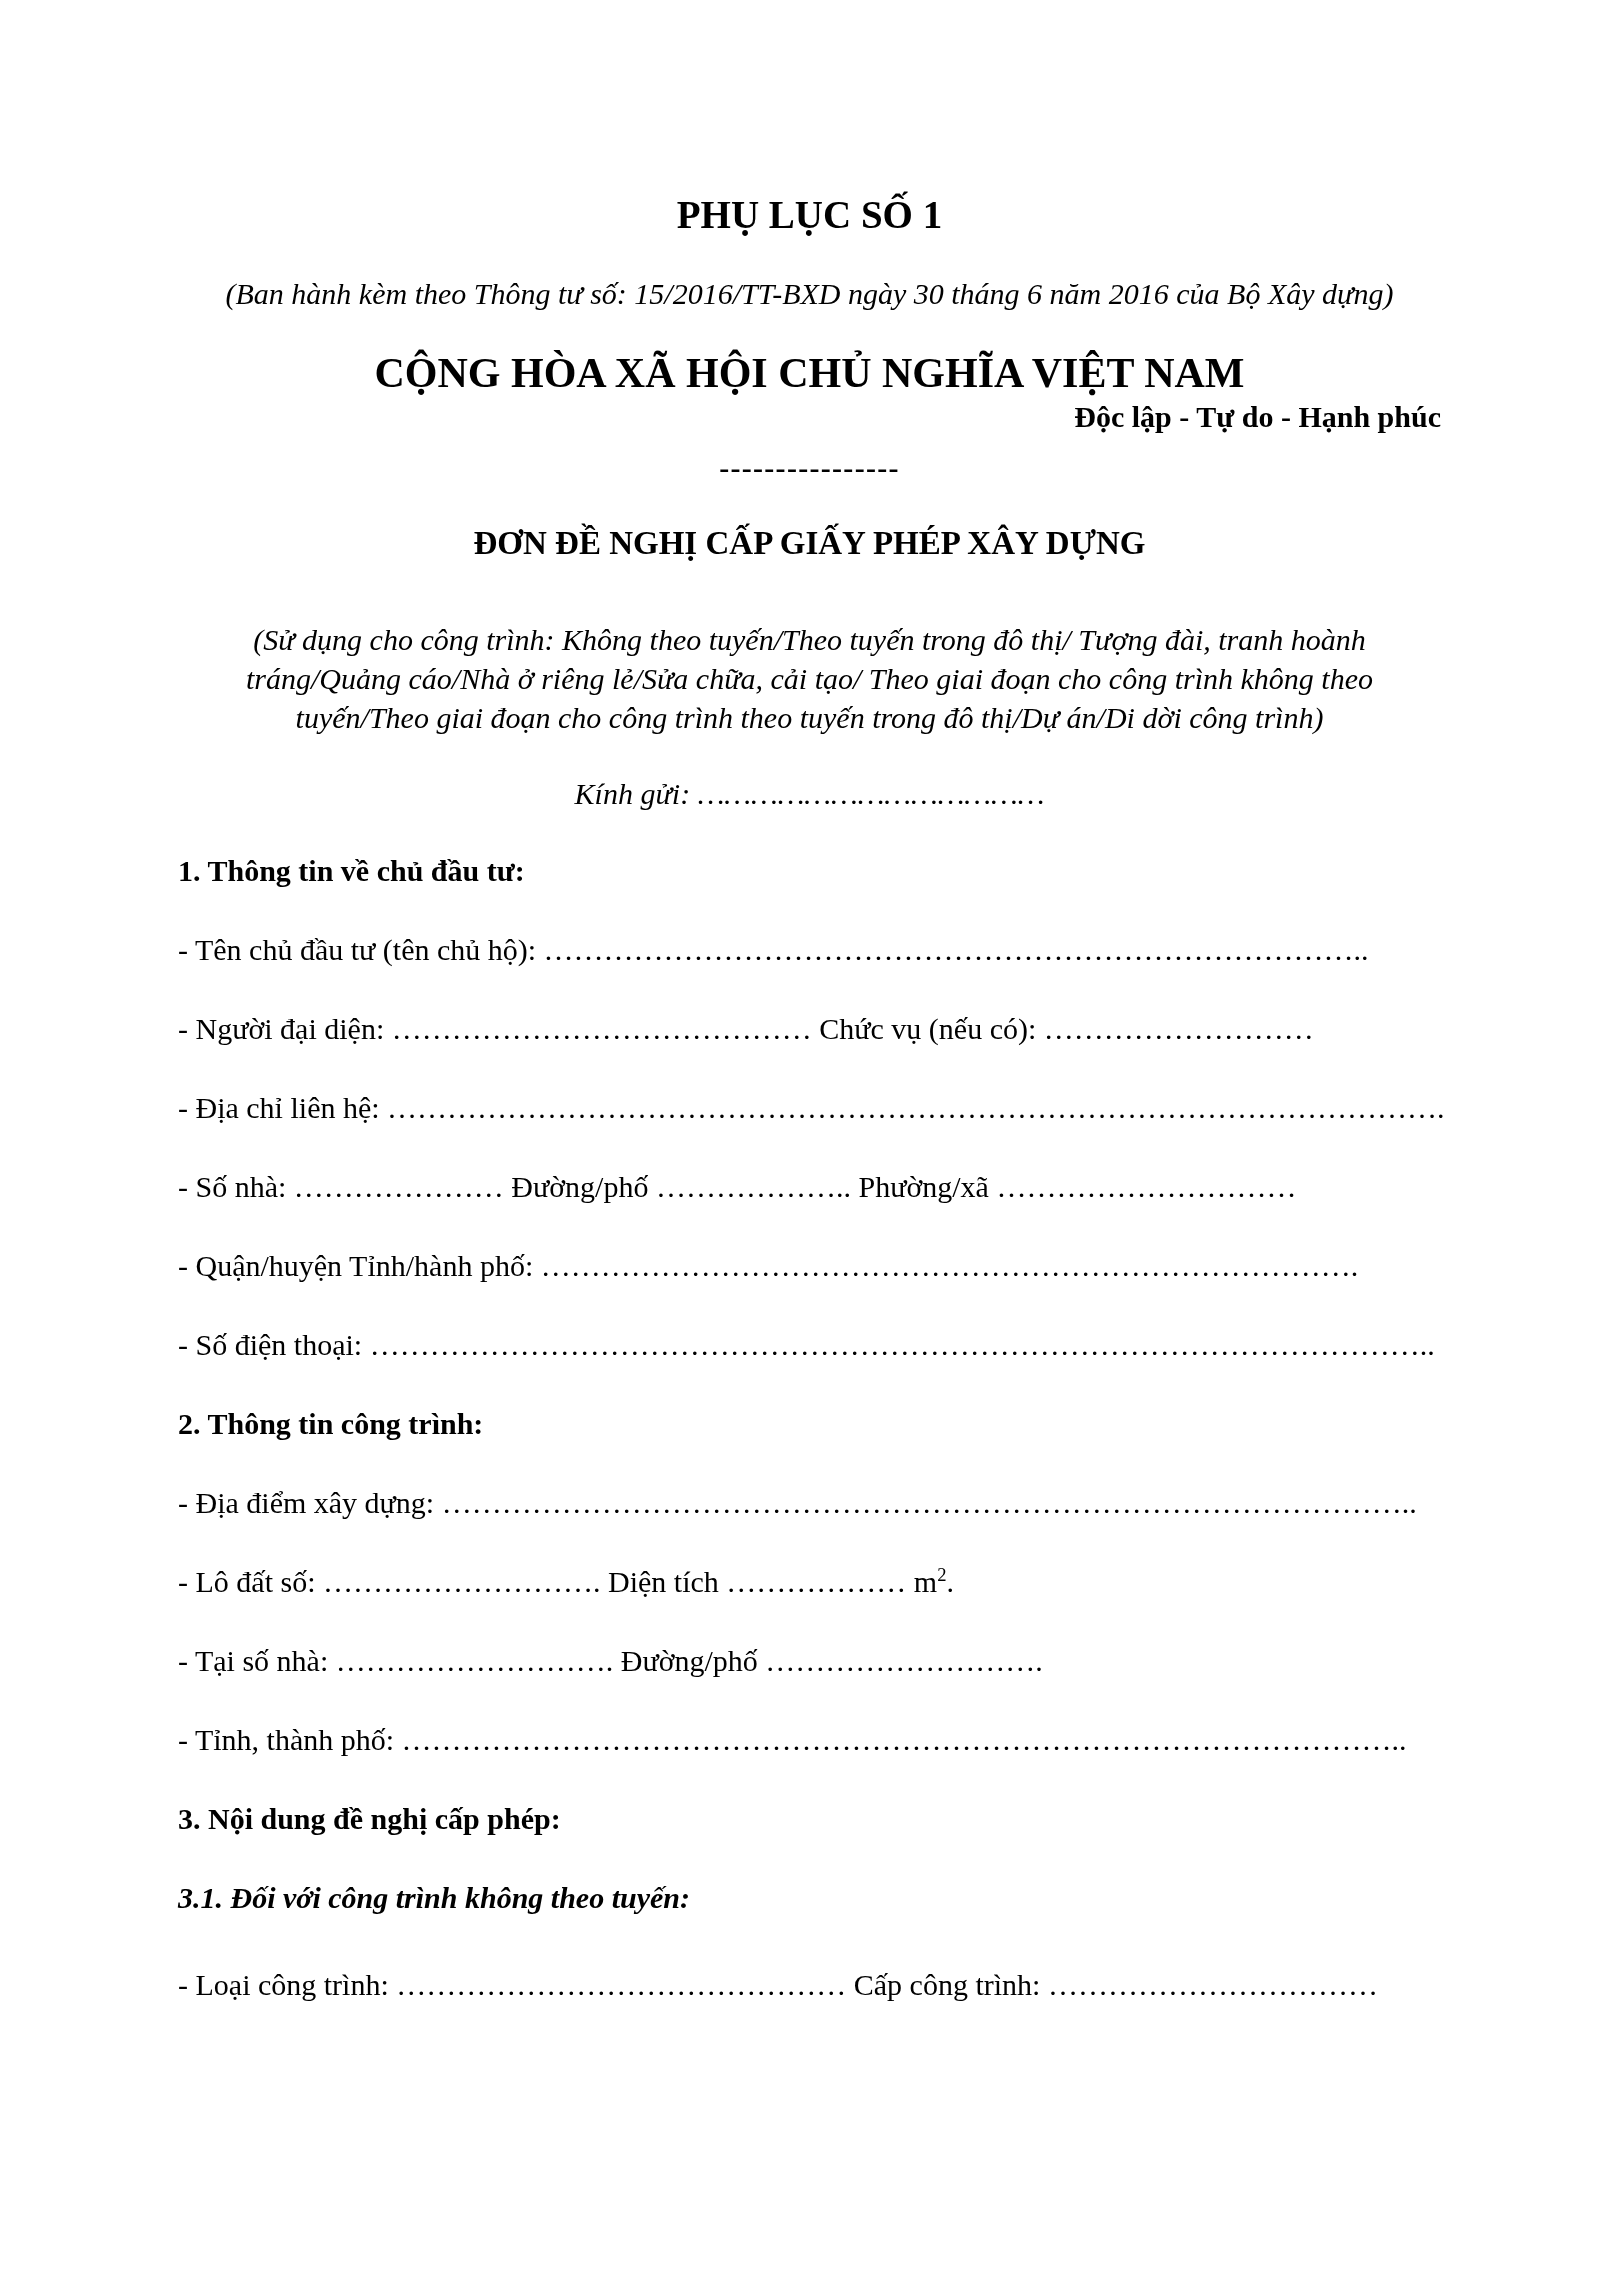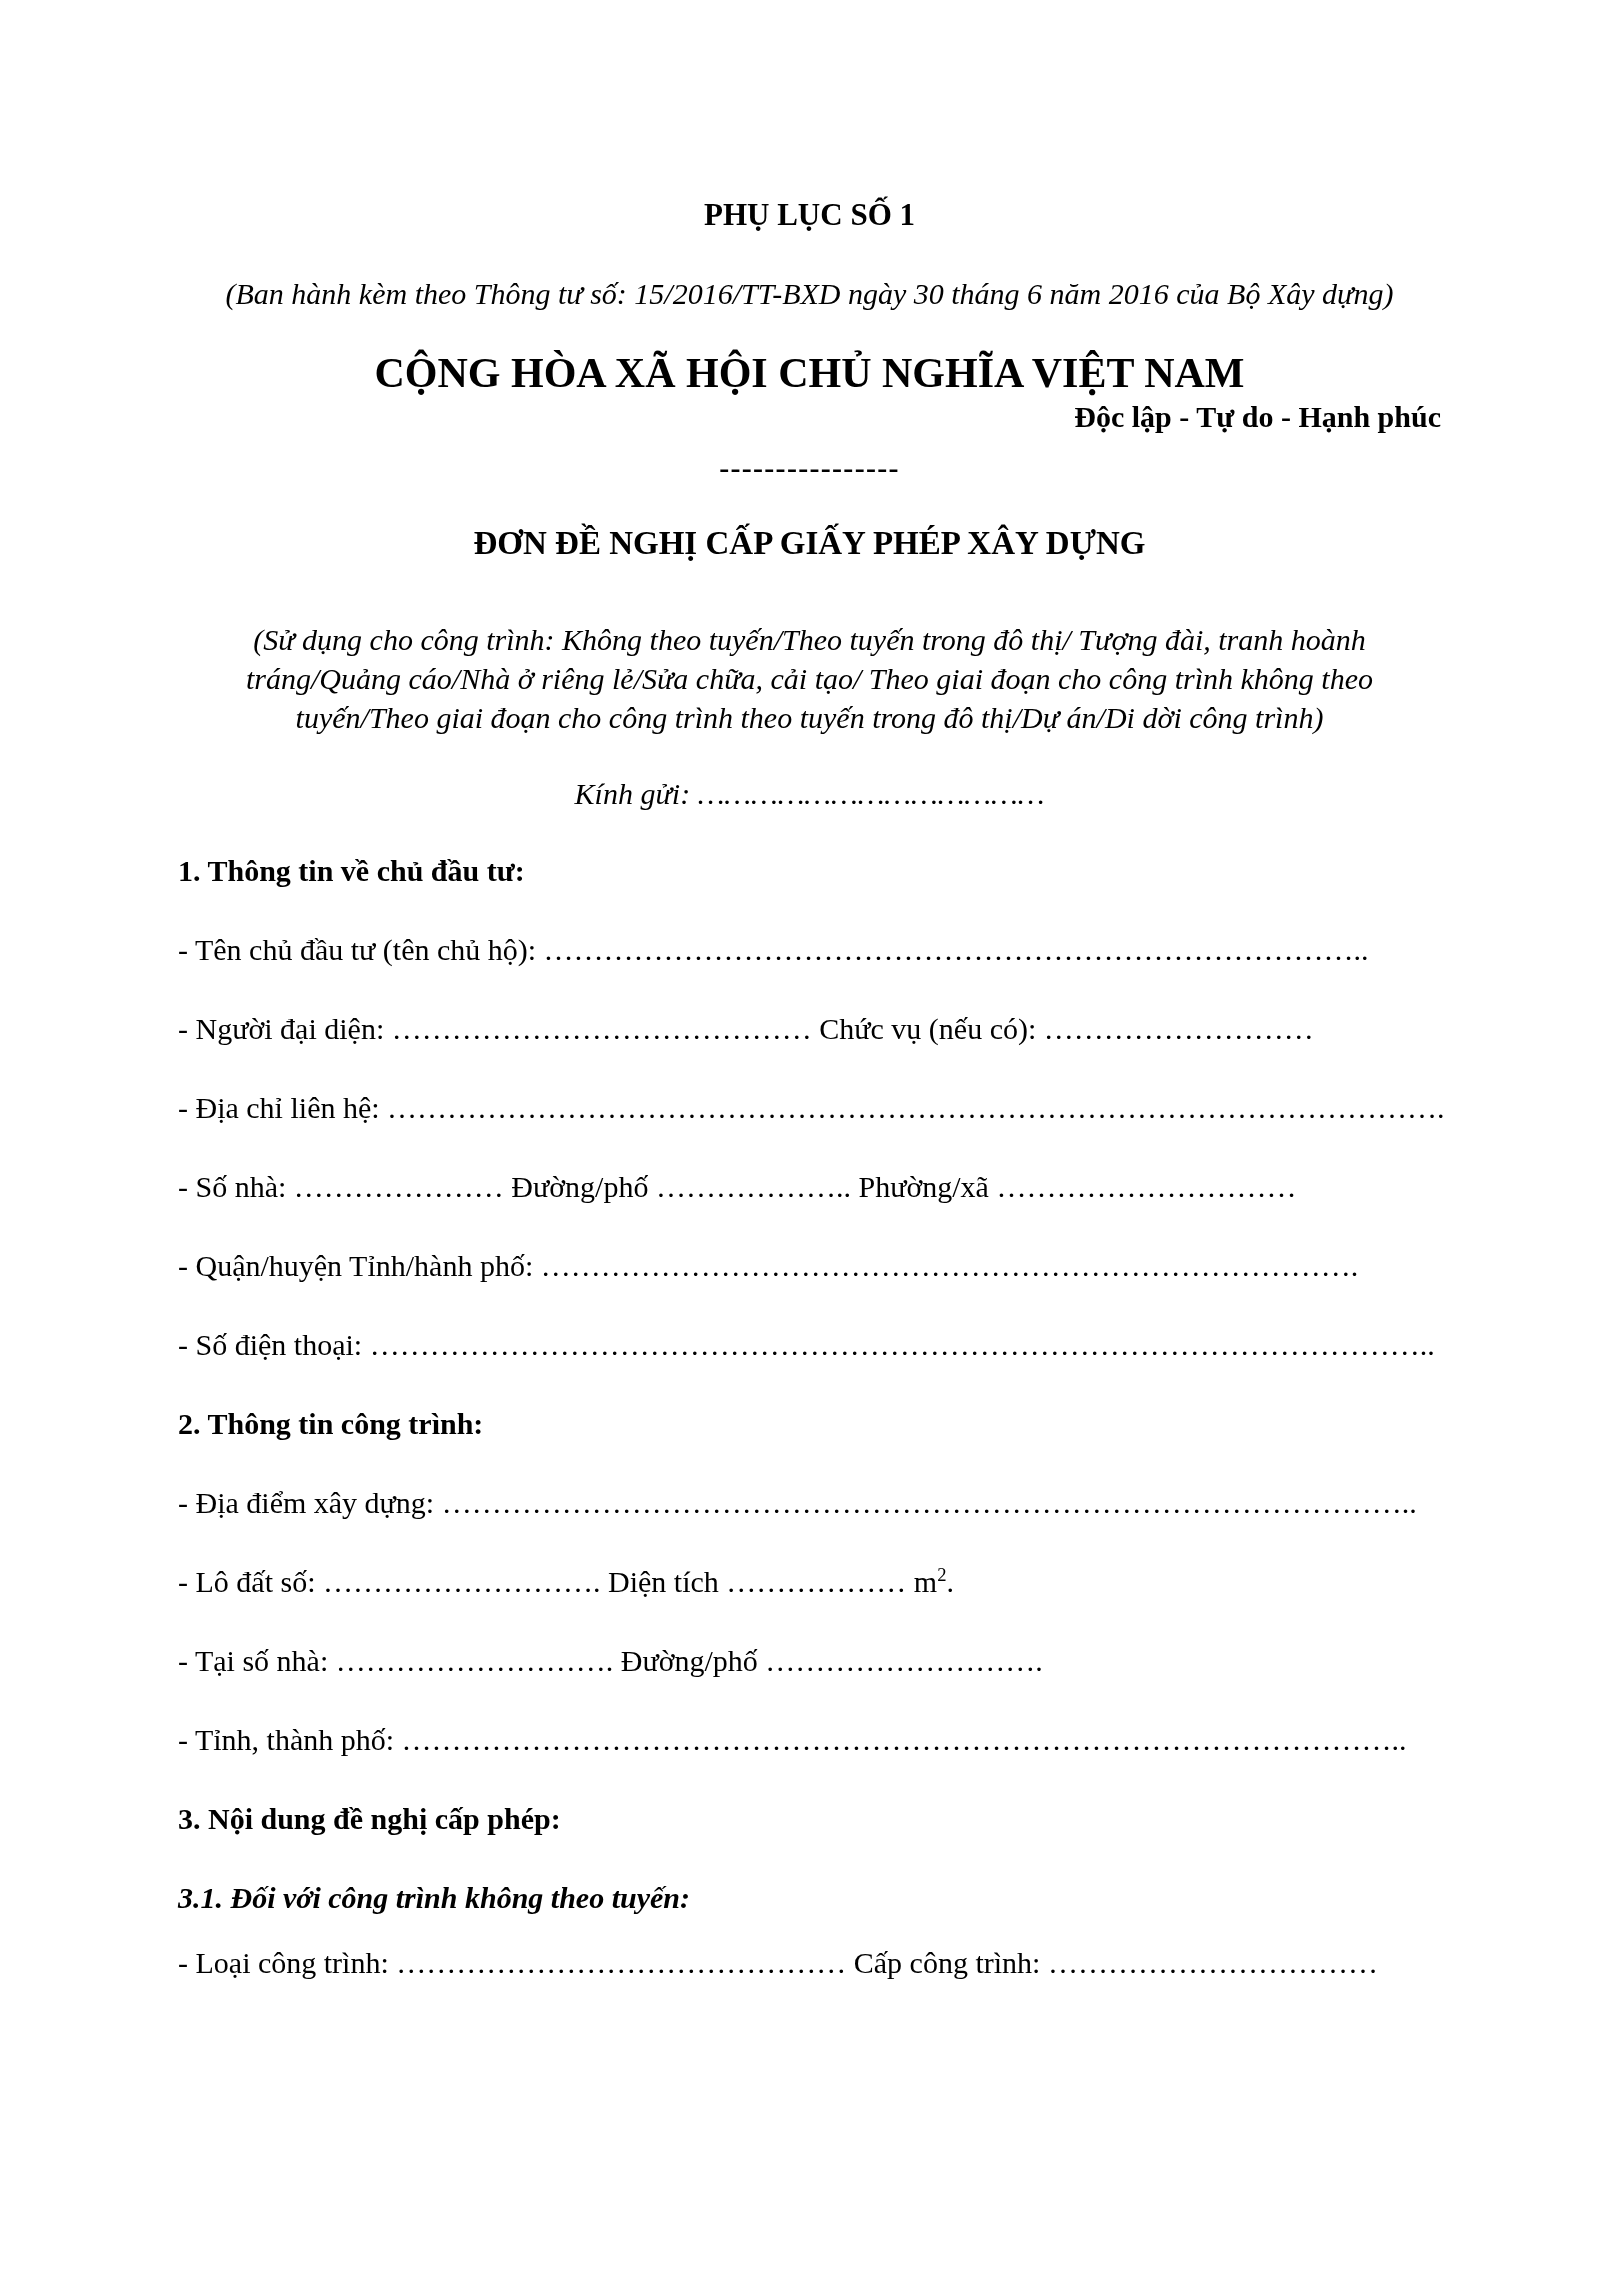--- a/index.html
+++ b/index.html
@@ -18,38 +18,38 @@
     font-size: 30px;
     padding: 196px 182px 0 178px;
     overflow: hidden;
   }
   p {
     margin: 0;
     line-height: 38px;
     white-space: nowrap;
   }
 
-  .hdr-title   { text-align: center; font-weight: bold; font-size: 31px; margin-bottom: 41px; }
+  .hdr-title   { text-align: center; font-weight: bold; font-size: 39px; margin-bottom: 41px; }
   .hdr-note    { text-align: center; font-style: italic; margin-bottom: 41px; white-space: normal; }
   .hdr-country { text-align: center; font-weight: bold; font-size: 42px; margin-bottom: 6px; }
   .hdr-motto   { text-align: right; font-weight: bold; margin-bottom: 19px; }
   .hdr-divider { text-align: center; font-weight: bold; line-height: 26px; margin-bottom: 43px; letter-spacing: 1.3px; }
   .form-title  { text-align: center; font-weight: bold; font-size: 33px; margin-bottom: 58px; }
   .usage {
     text-align: center;
     font-style: italic;
     line-height: 39px;
     white-space: normal;
     width: 1178px;
     margin: 0 auto 38px auto;
   }
   .salutation  { text-align: center; margin-bottom: 39px; font-style: italic; }
 
   .sec-h  { font-weight: bold; margin-bottom: 41px; }
-  .sub-h  { font-weight: bold; font-style: italic; margin-bottom: 27px; }
+  .sub-h  { font-weight: bold; font-style: italic; margin-bottom: 49px; }
   .fline  { margin-bottom: 41px; }
 
   sup { font-size: 0.62em; line-height: 0; }
 </style>
 </head>
 <body>
 
 <div class="page">
 
   <p class="hdr-title">PHỤ LỤC SỐ 1</p>

